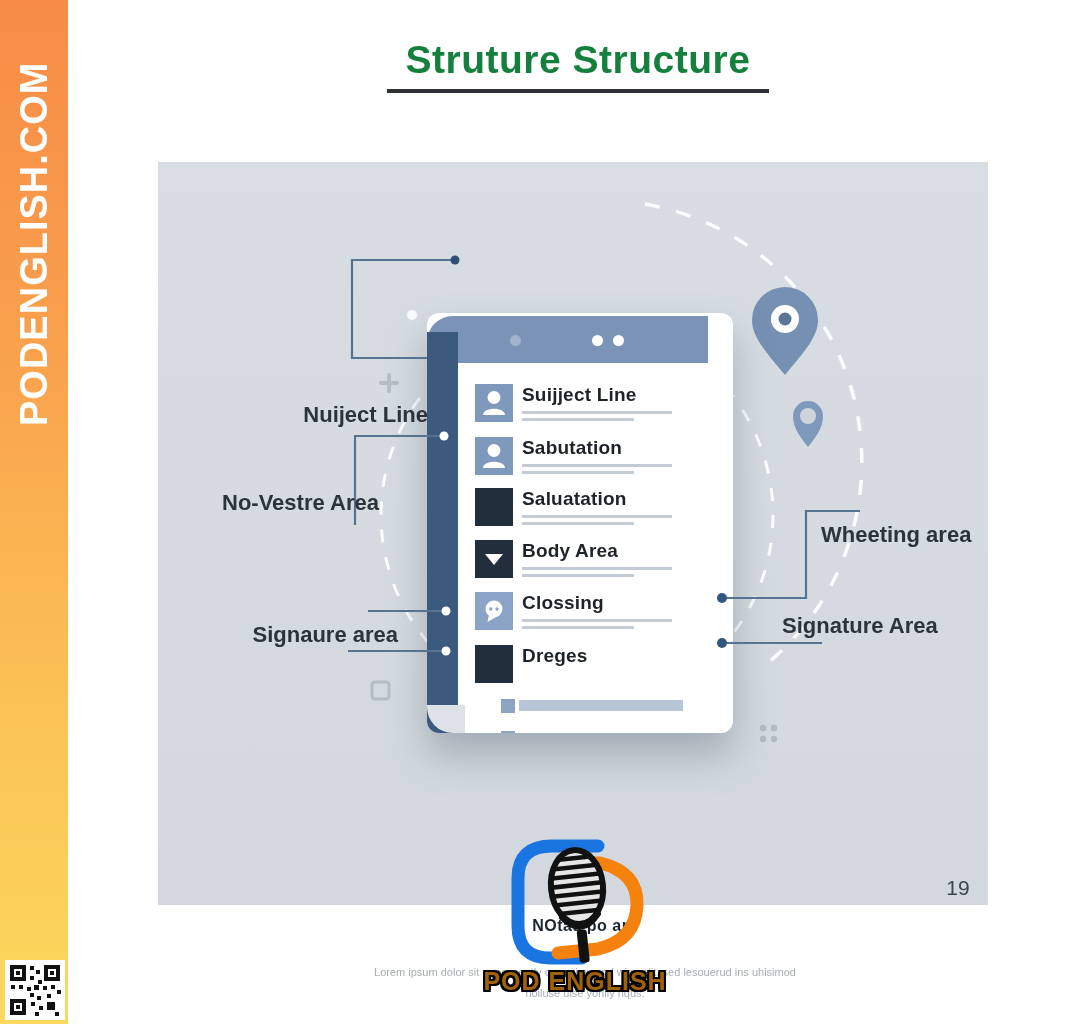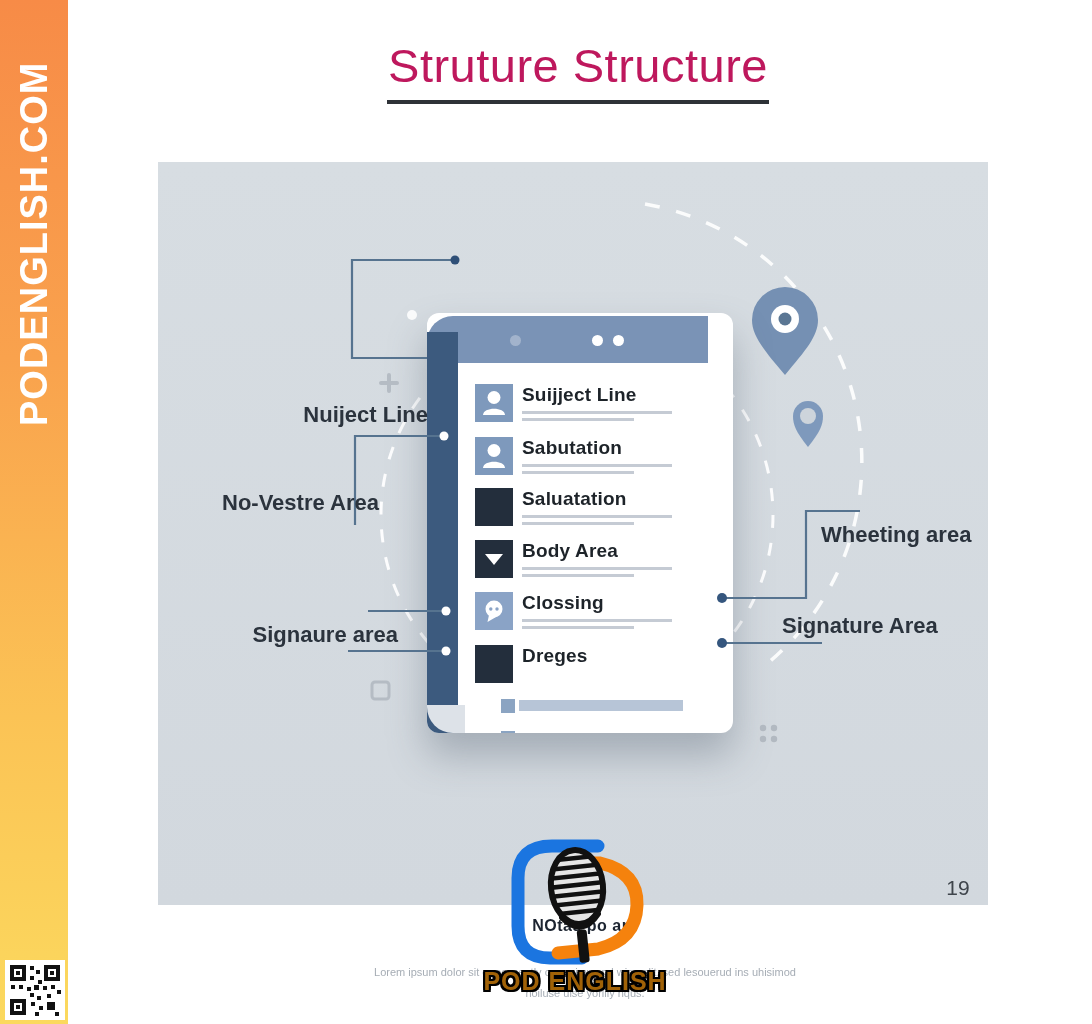--- a/index.html
+++ b/index.html
@@ -11,21 +11,21 @@
     background:linear-gradient(180deg,#f78b47 0%,#f9a24d 35%,#fbc355 70%,#fbd95e 100%);}
   .sidebar-text{position:absolute;left:0;top:0;width:432px;height:68px;
     transform:rotate(-90deg) translateX(-432px);transform-origin:0 0;
     line-height:68px;padding-left:6px;color:#fff;font-weight:800;font-size:38px;
     letter-spacing:1px;white-space:nowrap;}
   .qr{position:absolute;left:7px;top:962px;width:56px;height:56px;background:#fff;
     box-shadow:0 0 0 2px #fff;}
 
   
   .header{position:absolute;left:338px;top:38px;width:480px;text-align:center;}
-  .header h1{margin:0;font-size:47px;font-weight:400;color:#be185d;letter-spacing:.5px;}
+  .header h1{margin:0;font-size:39px;font-weight:700;color:#15803d;letter-spacing:.5px;}
   .header .rule{width:382px;height:4px;background:#2e3237;margin:7px auto 11px auto;}
   .header h2{margin:0;font-size:21px;font-weight:700;color:#3c4147;letter-spacing:1.5px;}
 
   
   .panel{position:absolute;left:158px;top:162px;width:830px;height:743px;
     background:linear-gradient(180deg,#d7dde2,#d2d8de);overflow:hidden;}
   .panel svg.layer{position:absolute;left:0;top:0;pointer-events:none;}
   .svg-back{z-index:1;} .svg-front{z-index:3;}
 
   

